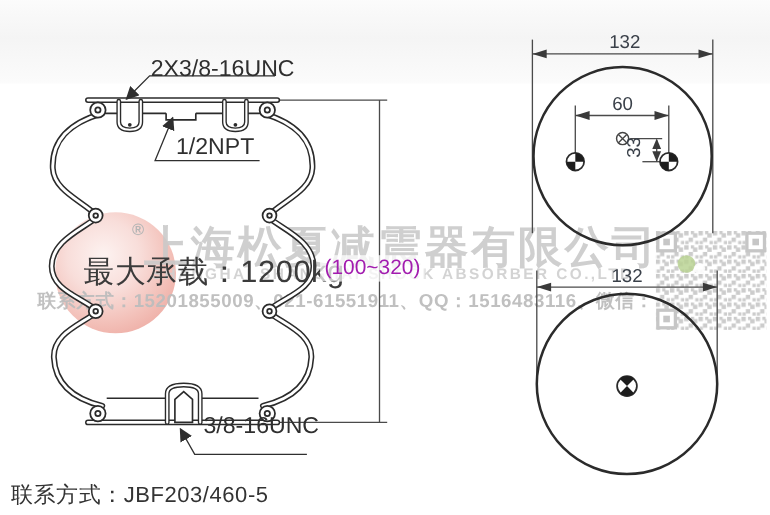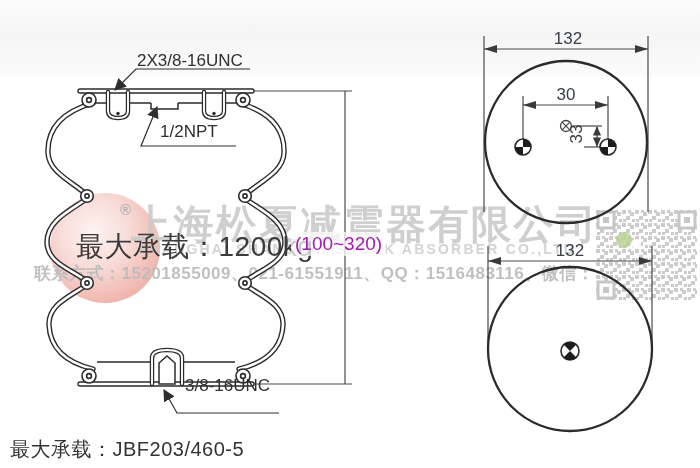--- a/index.html
+++ b/index.html
@@ -14,21 +14,21 @@
     opacity:.95;}
   #registered-mark{left:120px;top:201px;font-size:15px;color:#b5b5b5;font-weight:bold;}
   #wm-cn{left:131px;top:197px;width:470px;font-size:40px;font-weight:bold;color:#c9c9c9;
     letter-spacing:2.5px;white-space:nowrap;opacity:.88;}
   #wm-en{left:138px;top:241px;font-size:14px;font-weight:bold;color:#cfcfcf;
     letter-spacing:2.2px;white-space:nowrap;opacity:.9;}
   #wm-contact{left:34px;top:262px;font-size:17px;font-weight:bold;color:#bdbdbd;
     letter-spacing:0.5px;white-space:nowrap;opacity:.95;}
   #qr-block{left:596px;top:210px;width:101px;height:90px;opacity:.85;}
   
-  .lbl{color:#2f2f2f;font-size:17px;white-space:nowrap;}
+  .lbl{color:#2f2f2f;font-size:21px;white-space:nowrap;}
   .dim{color:#3a4049;font-size:17px;font-weight:500;text-align:center;white-space:nowrap;}
   #load-label{left:76px;top:228px;font-size:28px;color:#3b3b3b;font-weight:500;letter-spacing:0.5px;}
   #height-range{left:291px;top:232px;font-size:19px;color:#a21caf;
     background:rgba(255,255,255,0.72);padding:1px 4px;}
   #thread-top{left:137px;top:51px;}
   #port-label{left:160px;top:122px;}
   #thread-bottom{left:185px;top:376px;}
   #dim-132-top{left:530px;top:29px;width:76px;}
   #dim-70{left:540px;top:85px;width:52px;}
   #dim-33{left:562px;top:124px;width:30px;transform:rotate(-90deg);transform-origin:50% 50%;}
@@ -206,16 +206,16 @@
     <path d="M279,413 H177 L164,390" marker-end="url(#arw)"></path>
   </g>
 </svg>
 
 <div class="abs lbl" id="thread-top">2X3/8-16UNC</div>
 <div class="abs lbl" id="port-label">1/2NPT</div>
 <div class="abs lbl" id="thread-bottom">3/8-16UNC</div>
 <div class="abs" id="load-label">最大承载：1200kg</div>
 <div class="abs" id="height-range">(100~320)</div>
 <div class="abs dim" id="dim-132-top">132</div>
-<div class="abs dim" id="dim-70">30</div>
+<div class="abs dim" id="dim-70">60</div>
 <div class="abs dim" id="dim-33">33</div>
 <div class="abs dim" id="dim-132-bottom">132</div>
-<div class="abs" id="model-line"><span>最大承载：</span><span>JBF203/460-5</span></div>
+<div class="abs" id="model-line"><span>联系方式：</span><span>JBF203/460-5</span></div>
 
 </body></html>

